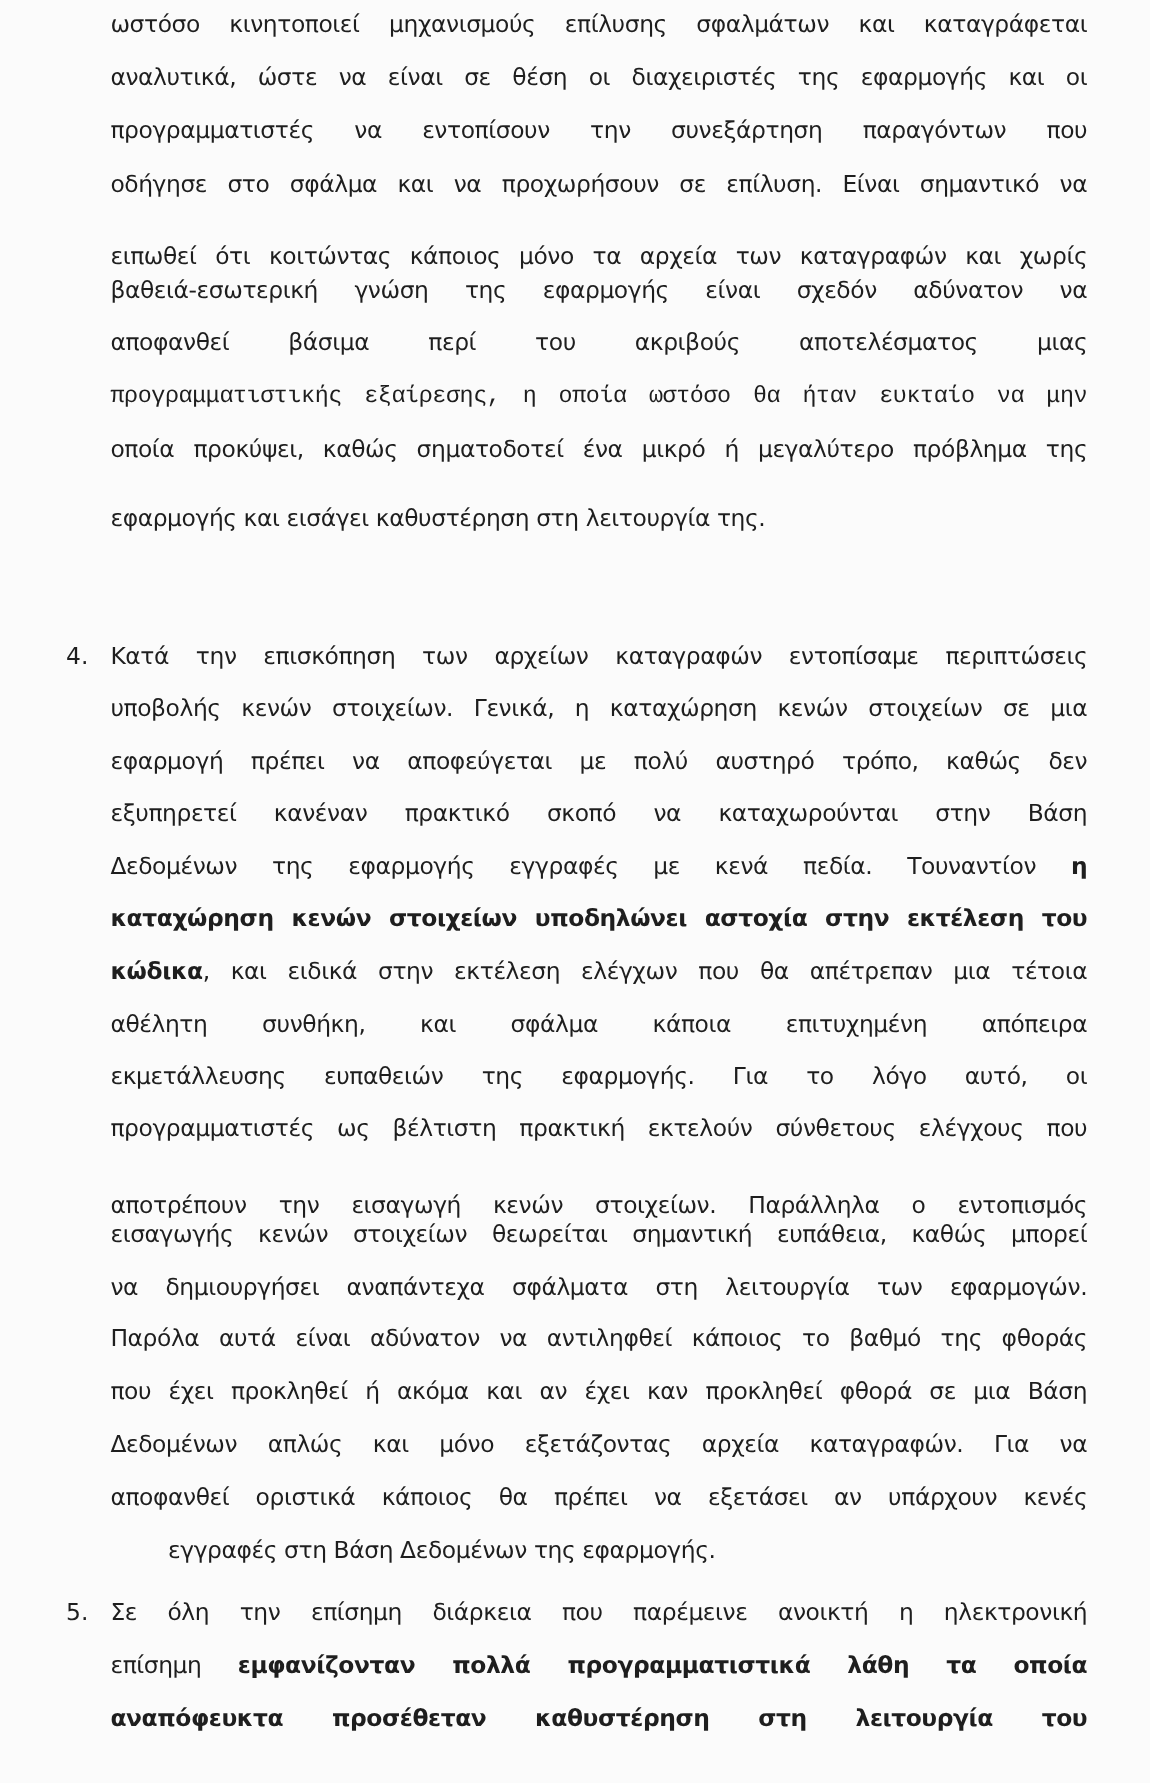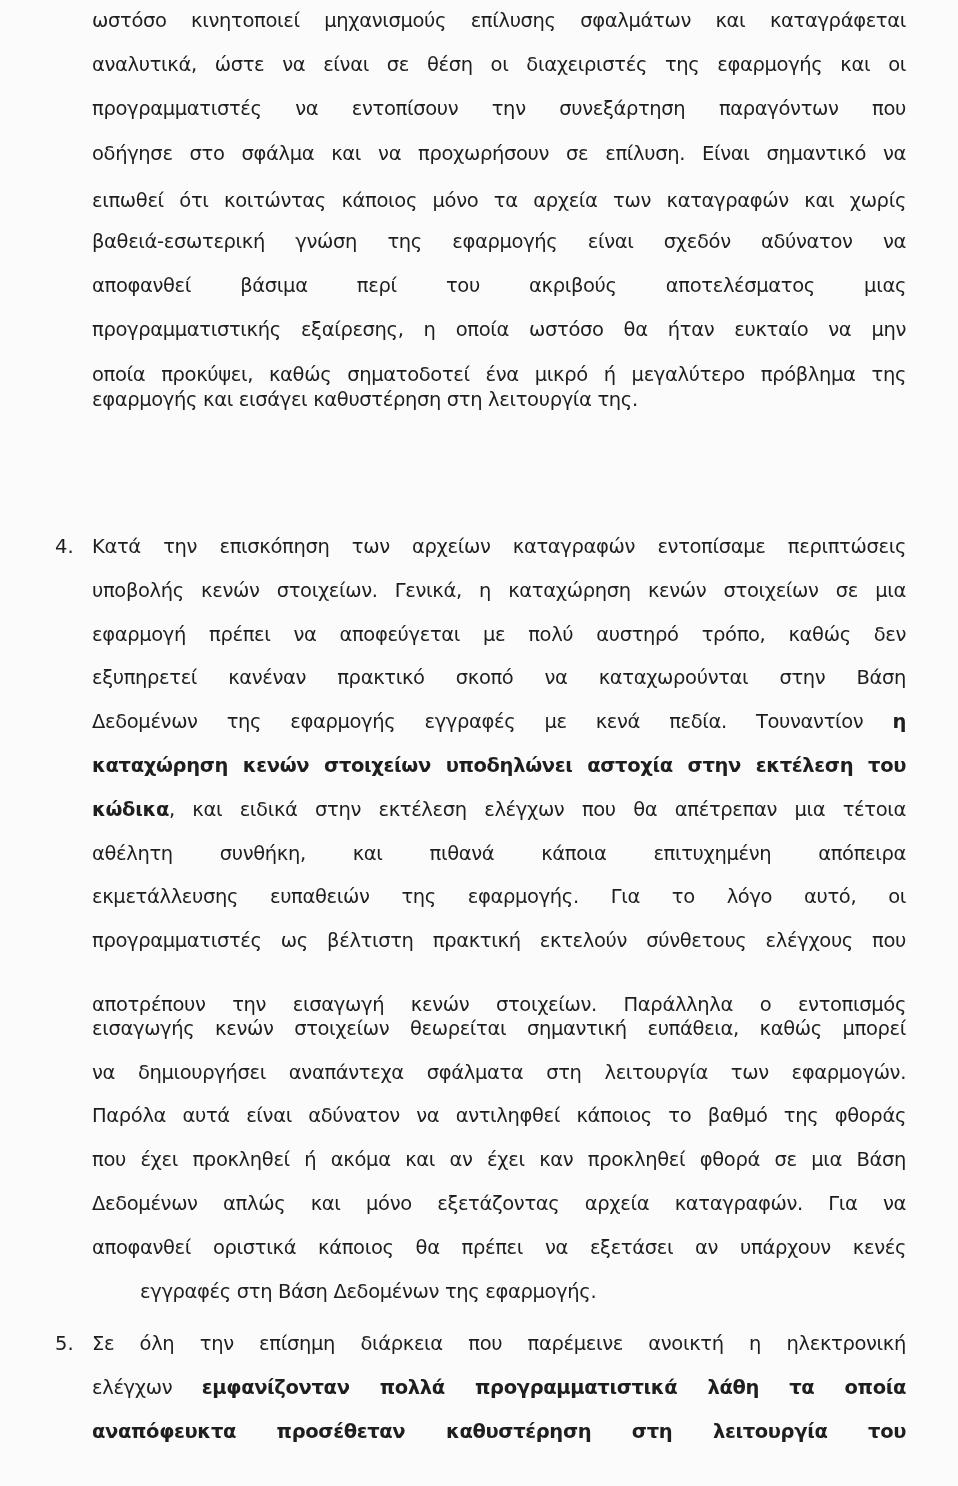--- a/index.html
+++ b/index.html
@@ -25,47 +25,47 @@
 </style>
 </head>
 <body>
 
 <div class="page">
   <div id="cont">
       <div class="line justify" style="top: 6px;">ωστόσο κινητοποιεί μηχανισμούς επίλυσης σφαλμάτων και καταγράφεται</div>
       <div class="line justify" style="top: 50.2px;">αναλυτικά, ώστε να είναι σε θέση οι διαχειριστές της εφαρμογής και οι</div>
       <div class="line justify" style="top: 94.4px;">προγραμματιστές να εντοπίσουν την συνεξάρτηση παραγόντων που</div>
       <div class="line justify" style="top: 138.6px;">οδήγησε στο σφάλμα και να προχωρήσουν σε επίλυση. Είναι σημαντικό να</div>
-      <div class="line justify" style="top: 186px;">ειπωθεί ότι κοιτώντας κάποιος μόνο τα αρχεία των καταγραφών και χωρίς</div>
+      <div class="line justify" style="top: 199px;">ειπωθεί ότι κοιτώντας κάποιος μόνο τα αρχεία των καταγραφών και χωρίς</div>
       <div class="line justify" style="top: 227px;">βαθειά-εσωτερική γνώση της εφαρμογής είναι σχεδόν αδύνατον να</div>
       <div class="line justify" style="top: 271.2px;">αποφανθεί βάσιμα περί του ακριβούς αποτελέσματος μιας</div>
-      <div class="line justify" style="top: 315.4px;">προγραμματιστικής εξαίρεσης, η οποία ωστόσο θα ήταν ευκταίο να μην</div>
+      <div class="line justify" style="top: 315.4px; font-family: Liberation Mono, monospace;">προγραμματιστικής εξαίρεσης, η οποία ωστόσο θα ήταν ευκταίο να μην</div>
       <div class="line justify" style="top: 359.6px;">οποία προκύψει, καθώς σηματοδοτεί ένα μικρό ή μεγαλύτερο πρόβλημα της</div>
-      <div class="line" style="top: 385px;">εφαρμογής και εισάγει καθυστέρηση στη λειτουργία της.</div>
+      <div class="line" style="top: 417px;">εφαρμογής και εισάγει καθυστέρηση στη λειτουργία της.</div>
     </div>
   <div class="num" style="top:532px">4.</div>
   <div id="item4">
       <div class="line justify" style="top: 532px;">Κατά την επισκόπηση των αρχείων καταγραφών εντοπίσαμε περιπτώσεις</div>
       <div class="line justify" style="top: 575.8px;">υποβολής κενών στοιχείων. Γενικά, η καταχώρηση κενών στοιχείων σε μια</div>
       <div class="line justify" style="top: 619.6px;">εφαρμογή πρέπει να αποφεύγεται με πολύ αυστηρό τρόπο, καθώς δεν</div>
       <div class="line justify" style="top: 663.4px;">εξυπηρετεί κανέναν πρακτικό σκοπό να καταχωρούνται στην Βάση</div>
       <div class="line justify" style="top: 707.2px;"><span>Δεδομένων της εφαρμογής εγγραφές με κενά πεδία.  Τουναντίον </span><b>η</b></div>
       <div class="line justify" style="top: 751px;"><b>καταχώρηση κενών στοιχείων υποδηλώνει αστοχία στην εκτέλεση του</b></div>
       <div class="line justify" style="top: 794.8px;"><b>κώδικα</b><span>, και ειδικά στην εκτέλεση ελέγχων που θα απέτρεπαν μια τέτοια</span></div>
-      <div class="line justify" style="top: 838.6px;">αθέλητη συνθήκη, και πιθανά κάποια επιτυχημένη απόπειρα</div>
+      <div class="line justify" style="top: 838.6px;">αθέλητη συνθήκη, και σφάλμα κάποια επιτυχημένη απόπειρα</div>
       <div class="line justify" style="top: 882.4px;">εκμετάλλευσης ευπαθειών της εφαρμογής. Για το λόγο αυτό, οι</div>
       <div class="line justify" style="top: 926.2px;">προγραμματιστές ως βέλτιστη πρακτική εκτελούν σύνθετους ελέγχους που</div>
       <div class="line justify" style="top: 970px; margin-top: 20px;">αποτρέπουν την εισαγωγή κενών στοιχείων. Παράλληλα ο εντοπισμός</div>
       <div class="line justify" style="top: 1013.8px;">εισαγωγής κενών στοιχείων θεωρείται σημαντική ευπάθεια, καθώς μπορεί</div>
       <div class="line justify" style="top: 1057.6px;">να δημιουργήσει αναπάντεχα σφάλματα στη λειτουργία των εφαρμογών.</div>
       <div class="line justify" style="top: 1101.4px;">Παρόλα αυτά είναι αδύνατον να αντιληφθεί κάποιος το βαθμό της φθοράς</div>
       <div class="line justify" style="top: 1145.2px;">που έχει προκληθεί ή ακόμα και αν έχει καν προκληθεί φθορά σε μια Βάση</div>
       <div class="line justify" style="top: 1189px;">Δεδομένων απλώς και μόνο εξετάζοντας αρχεία καταγραφών. Για να</div>
       <div class="line justify" style="top: 1232.8px;">αποφανθεί οριστικά κάποιος θα πρέπει να εξετάσει αν υπάρχουν κενές</div>
       <div class="line" style="top: 1276.6px; margin-left: 48px;">εγγραφές στη Βάση Δεδομένων της εφαρμογής.</div>
     </div>
   <div class="num" style="top:1329px">5.</div>
   <div id="item5">
       <div class="line justify" style="top: 1329px;">Σε όλη την επίσημη διάρκεια που παρέμεινε ανοικτή η ηλεκτρονική</div>
-      <div class="line justify" style="top: 1373px;"><span>ελέγχων </span><b>εμφανίζονταν πολλά προγραμματιστικά λάθη τα οποία</b></div>
+      <div class="line justify" style="top: 1373px;"><span>επίσημη </span><b>εμφανίζονταν πολλά προγραμματιστικά λάθη τα οποία</b></div>
       <div class="line justify" style="top: 1417px;"><b>αναπόφευκτα προσέθεταν καθυστέρηση στη λειτουργία του</b></div>
     </div>
 </div>
 
 </body></html>

